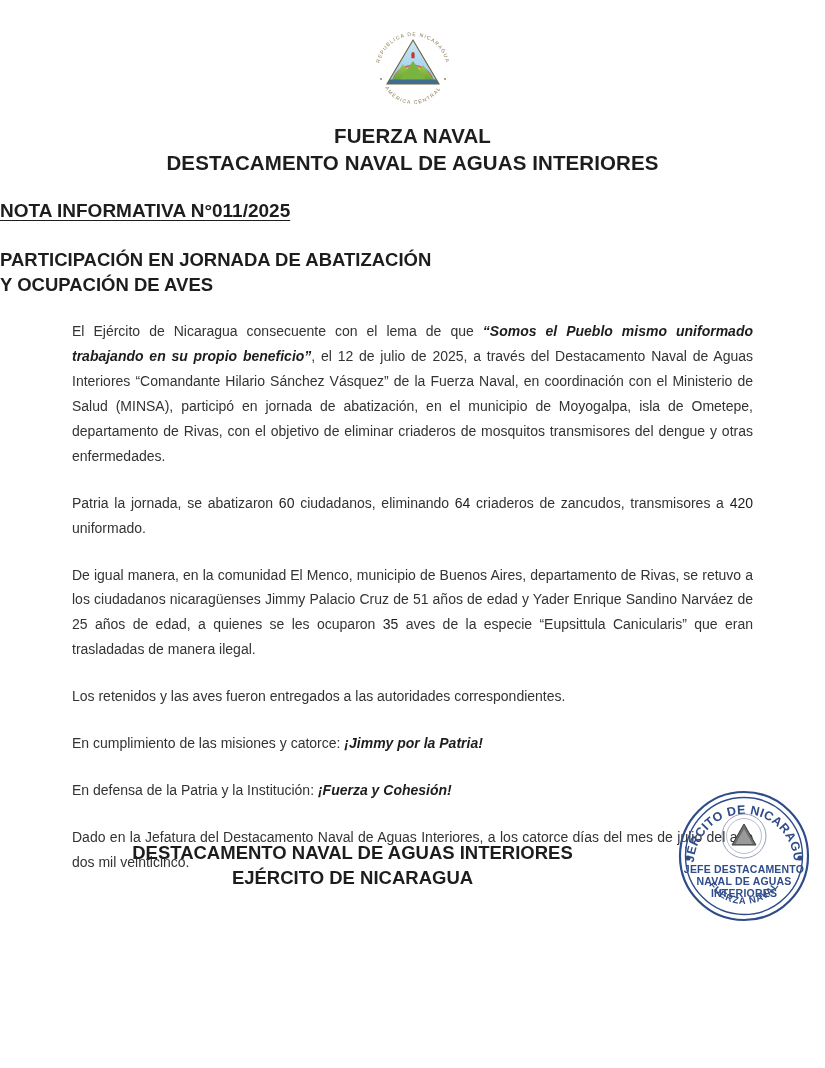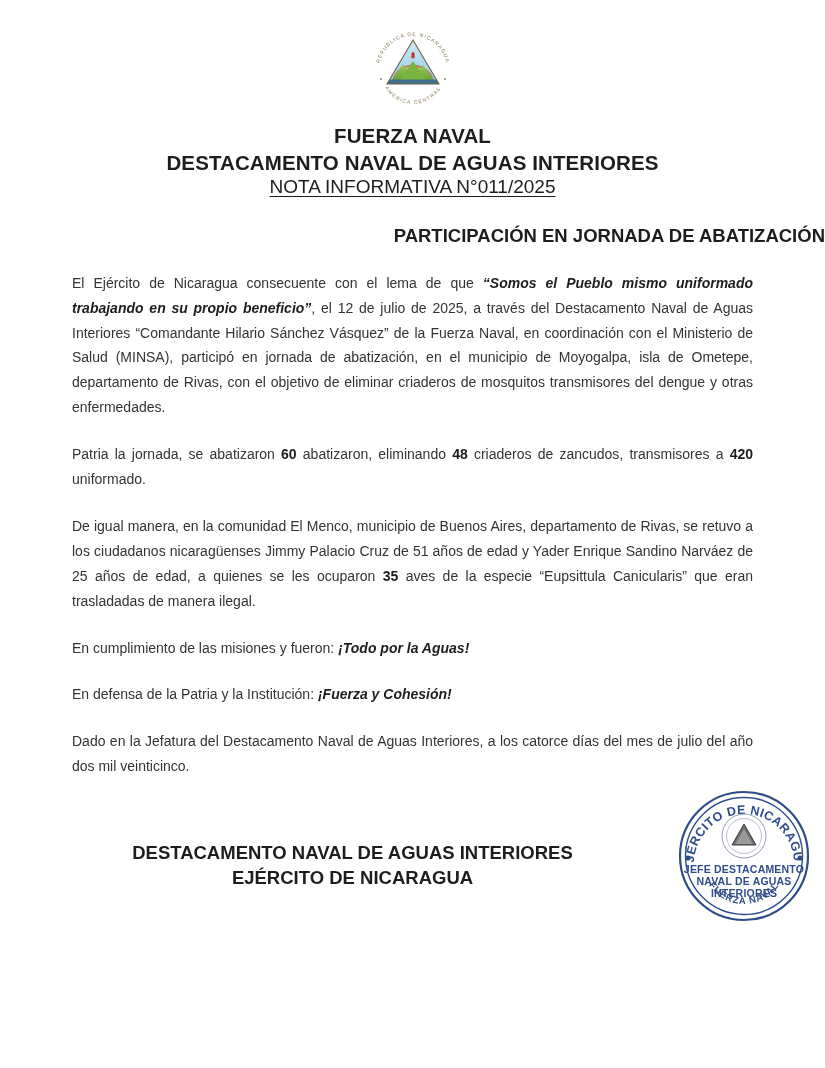--- a/index.html
+++ b/index.html
@@ -43,29 +43,29 @@
     margin-top: 14px;
   }
   .hdr-line {
     font-weight: bold;
     font-size: 20.5px;
     letter-spacing: 0.1px;
     color: #1d1d1d;
     line-height: 1.32;
   }
   .nota {
-    text-align: center;
-    font-weight: normal;
+    margin-top: 24px;
+    font-weight: bold;
     font-size: 19px;
     color: #1d1d1d;
     text-decoration: underline;
     text-underline-offset: 3px;
   }
   .subject {
-    text-align: right;
+    text-align: left;
     margin-top: 26px;
     font-weight: bold;
     font-size: 18.5px;
     line-height: 1.33;
     color: #1d1d1d;
   }
 
   
   .body-area {
     margin: 0 auto;
@@ -75,21 +75,21 @@
   p.para {
     margin: 0 0 22px 0;
     font-size: 14px;
     line-height: 1.78;
     text-align: justify;
     text-justify: inter-word;
     color: #333333;
   }
   p.para:last-child { margin-bottom: 0; }
   .bi { font-weight: bold; font-style: italic; color: #1d1d1d; }
-  .b  { font-weight: bold; color: #1d1d1d; }
+  .b  { font-weight: normal; color: #1d1d1d; }
 
   
   .sig {
     position: absolute;
     left: 0;
     right: 0;
     top: 840px;
     text-align: center;
     font-weight: bold;
     font-size: 18.5px;
@@ -171,32 +171,34 @@
 
   <div class="hdr-block">
     <div class="hdr-line">FUERZA NAVAL</div>
     <div class="hdr-line">DESTACAMENTO NAVAL DE AGUAS INTERIORES</div>
   </div>
 
   <div class="nota">NOTA INFORMATIVA N°011/2025</div>
 
   <div class="subject">
     <div>PARTICIPACIÓN EN JORNADA DE ABATIZACIÓN</div>
+    <div>Y OCUPACIÓN DE AVES</div>
   </div>
 
   <div class="body-area">
 
     <p class="para"><span>El Ejército de Nicaragua consecuente con el lema de que </span><span class="bi">“Somos el Pueblo mismo uniformado trabajando en su propio beneficio”</span><span>, el 12 de julio de 2025, a través del Destacamento Naval de Aguas Interiores “Comandante Hilario Sánchez Vásquez” de la Fuerza Naval, en coordinación con el Ministerio de Salud (MINSA), participó en jornada de abatización, en el municipio de Moyogalpa, isla de Ometepe, departamento de Rivas, con el objetivo de eliminar criaderos de mosquitos transmisores del dengue y otras enfermedades.</span></p>
 
-    <p class="para"><span>Patria la jornada, se abatizaron </span><span class="b">60</span><span> abatizaron, eliminando </span><span class="b">48</span><span> criaderos de zancudos, transmisores a </span><span class="b">420</span><span> uniformado.</span></p>
+    <p class="para"><span>Patria la jornada, se abatizaron </span><span class="b">60</span><span> ciudadanos, eliminando </span><span class="b">64</span><span> criaderos de zancudos, transmisores a </span><span class="b">420</span><span> uniformado.</span></p>
 
     <p class="para"><span>De igual manera, en la comunidad El Menco, municipio de Buenos Aires, departamento de Rivas, se retuvo a los ciudadanos nicaragüenses Jimmy Palacio Cruz de 51 años de edad y Yader Enrique Sandino Narváez de 25 años de edad, a quienes se les ocuparon </span><span class="b">35</span><span> aves de la especie “Eupsittula Canicularis” que eran trasladadas de manera ilegal.</span></p>
 
-
-    <p class="para"><span>En cumplimiento de las misiones y fueron: </span><span class="bi">¡Todo por la Aguas!</span></p>
+    <p class="para">Los retenidos y las aves fueron entregados a las autoridades correspondientes.</p>
+
+    <p class="para"><span>En cumplimiento de las misiones y catorce: </span><span class="bi">¡Jimmy por la Patria!</span></p>
 
     <p class="para"><span>En defensa de la Patria y la Institución: </span><span class="bi">¡Fuerza y Cohesión!</span></p>
 
     <p class="para">Dado en la Jefatura del Destacamento Naval de Aguas Interiores, a los catorce días del mes de julio del año dos mil veinticinco.</p>
   </div>
 
   <div class="sig">
     <div>DESTACAMENTO NAVAL DE AGUAS INTERIORES</div>
     <div>EJÉRCITO DE NICARAGUA</div>
   </div>

